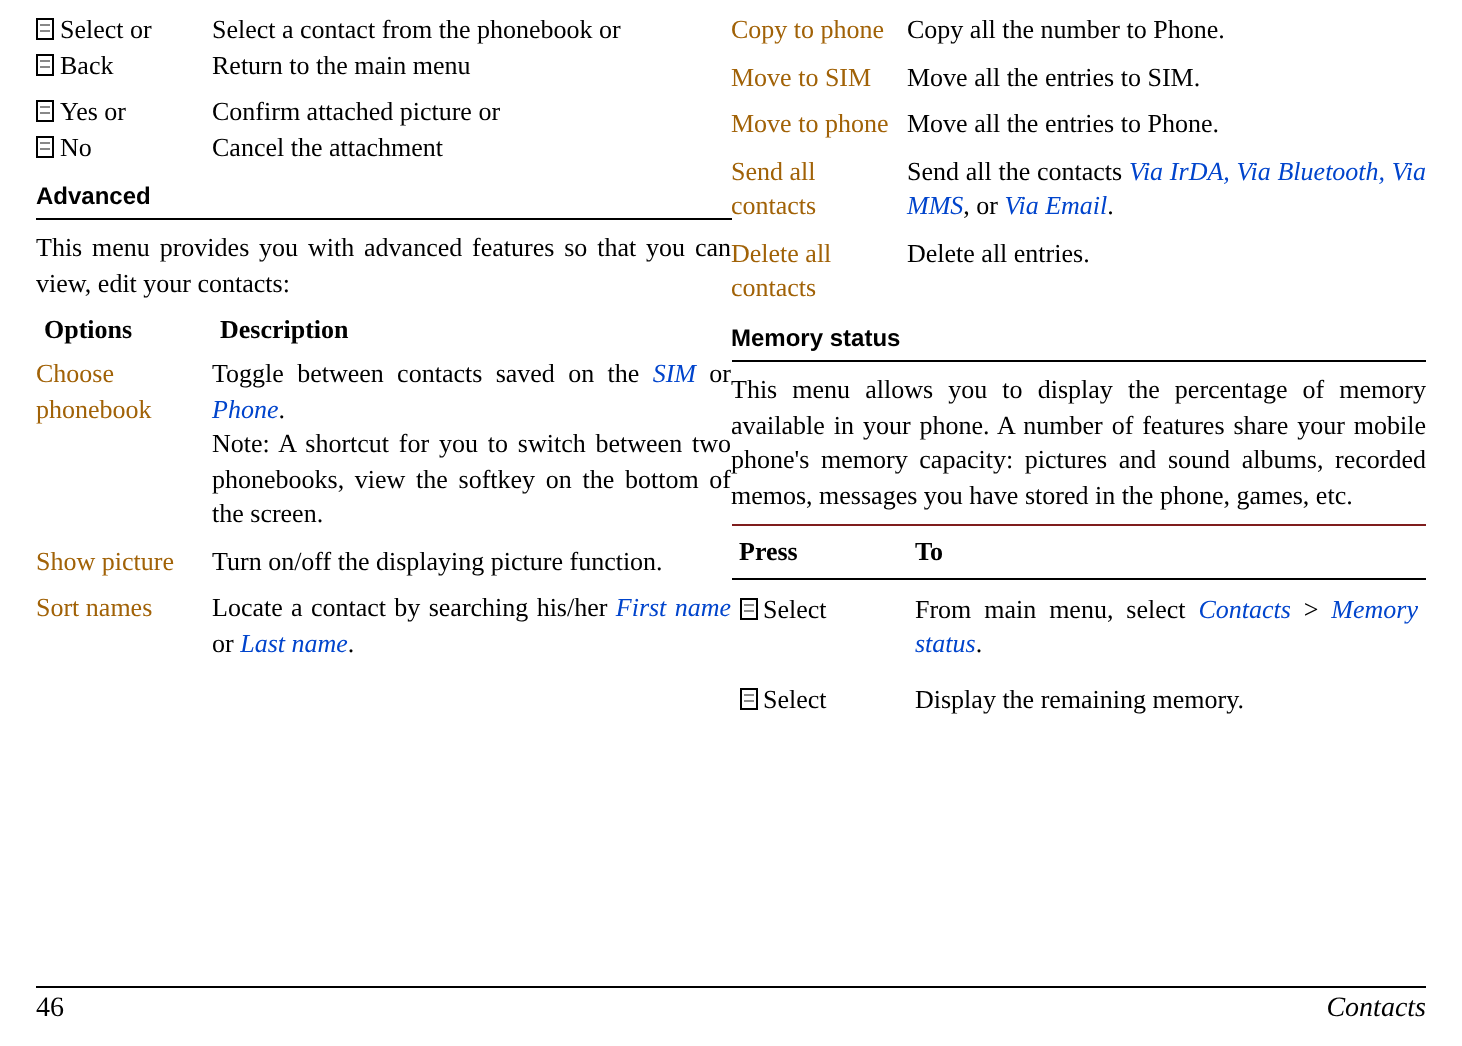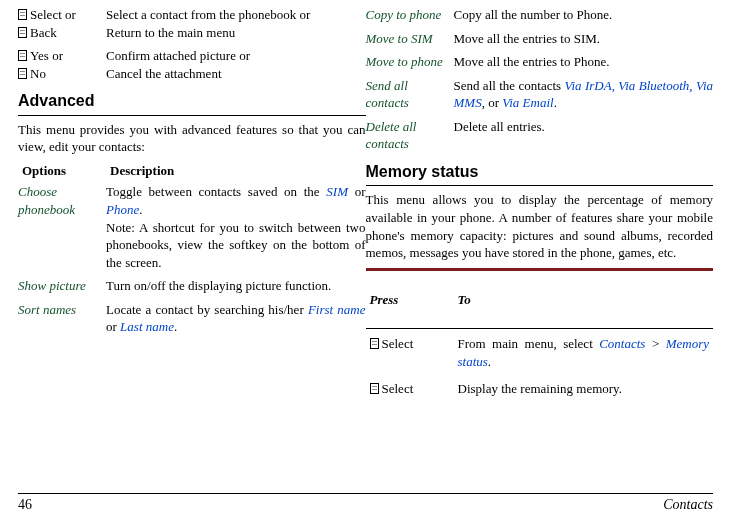--- a/index.html
+++ b/index.html
@@ -37,29 +37,29 @@
     position: absolute;
     left: 1px; right: 1px;
     height: 1px;
     background: #888;
   }
   .sk-icon::before { top: 2px; }
   .sk-icon::after { top: 5px; }
   h2.section {
     font-family: Arial, Helvetica, sans-serif;
     font-weight: bold;
-    font-size: 16px;
+    font-size: 12px;
     margin: 8px 0 3px 0;
   }
   .underline {
     border-bottom: 1px solid #000;
     margin-bottom: 5px;
   }
   .intro { text-align: justify; margin-bottom: 6px; }
-  .ital-red { color: #14532d; font-style: italic; }
+  .ital-red { color: #a16207; }
   .ital-blue { color: #0044cc; font-style: italic; }
   .tbl-head { display: flex; font-weight: bold; margin-bottom: 4px; padding: 0 4px; align-items: flex-end;}
   .tbl-head .c1 { width: 88px; }
   .footer {
     position: absolute;
     bottom: 8px;
     left: 18px; right: 18px;
     border-top: 1px solid #000;
     display: flex;
     justify-content: space-between;
@@ -157,21 +157,21 @@
 
     <div class="option-row">
       <div class="opt-left ital-red">Delete all contacts</div>
       <div class="opt-right">Delete all entries.</div>
     </div>
 
     <h2 class="section">Memory status</h2>
     <div class="underline"></div>
     <div class="intro">This menu allows you to display the percentage of memory available in your phone. A number of features share your mobile phone's memory capacity: pictures and sound albums, recorded memos, messages you have stored in the phone, games, etc.</div>
 
-    <div class="tbl-head" style="border-top:3px solid #7f1d1d;border-bottom:1px solid #000;padding:20px 4px;font-style:italic;">
+    <div class="tbl-head" style="border-top:1px solid #7f1d1d;border-bottom:1px solid #000;padding:4px 4px;">
       <div class="c1">Press</div>
       <div>To</div>
     </div>
 
     <div class="option-row" style="padding:2px 4px;">
       <div class="opt-left"><span class="sk-icon"></span><span>Select</span></div>
       <div class="opt-right">
         <span>From main menu, select </span><span class="ital-blue">Contacts</span><span> &gt; </span><span class="ital-blue">Memory status</span>.
       </div>
     </div>

